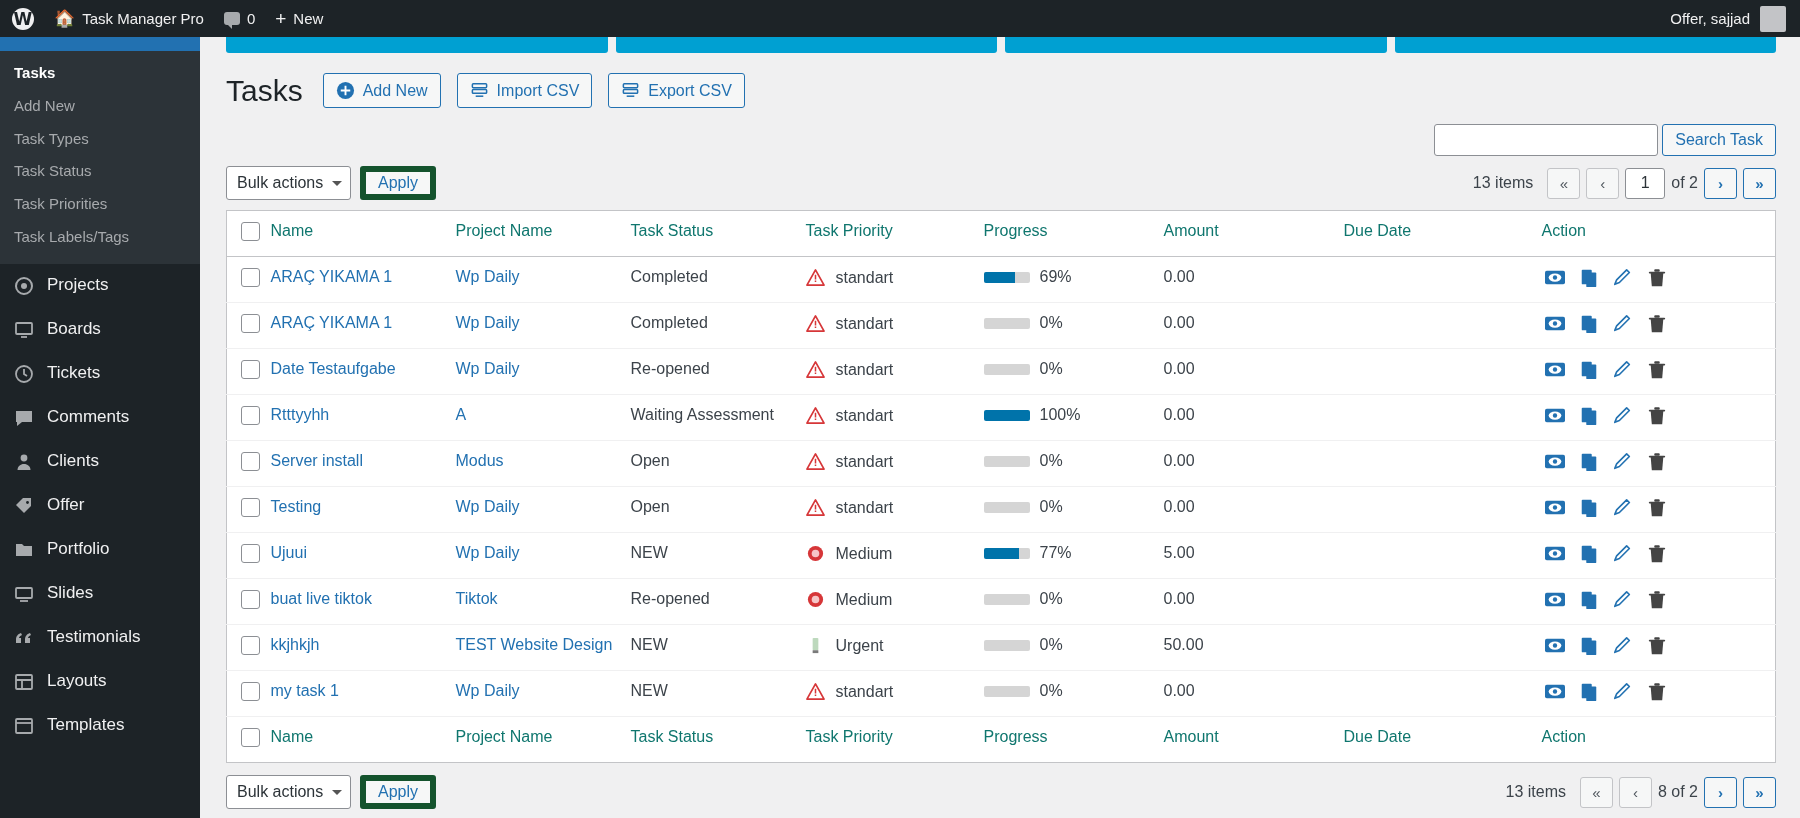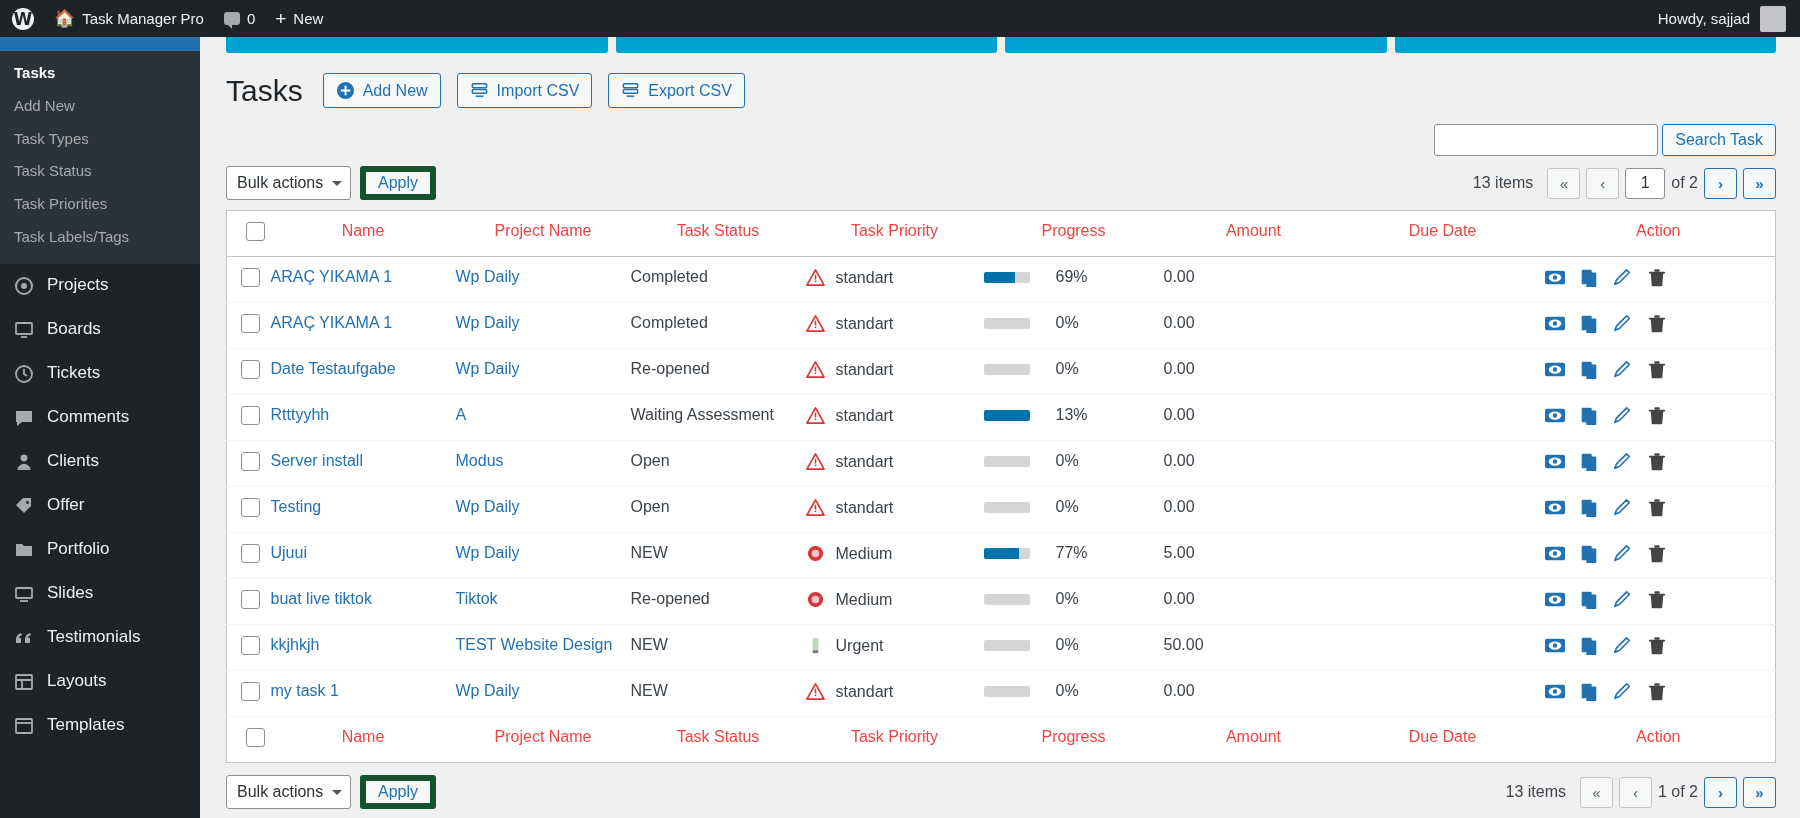--- a/index.html
+++ b/index.html
@@ -290,24 +290,24 @@
     margin-top: 10px;
     font-size: 16px;
   }
   table.wp-list th, table.wp-list td {
     text-align: left;
     padding: 11px 0 11px 0;
     vertical-align: top;
     border-bottom: 1px solid #f0f0f1;
   }
   table.wp-list thead th, table.wp-list tfoot th {
-    color: #ef4444;
+    color: #0f766e;
     font-weight: normal;
     border-bottom: 1px solid #c3c4c7;
-    padding-bottom: 11px; text-align: center;
+    padding-bottom: 11px;
   }
   table.wp-list tfoot th { border-bottom: none; border-top: 1px solid #c3c4c7; }
   .col-cb { width: 44px; padding-left: 14px !important; }
   .col-name { width: 185px; }
   .col-proj { width: 175px; }
   .col-status { width: 175px; }
   .col-prio { width: 178px; margin-left: 8px; }
   .col-prog { width: 180px; }
   .col-amount { width: 180px; }
   .col-due { width: 198px; }
@@ -315,21 +315,21 @@
   .cbx {
     width: 19px; height: 19px;
     border: 1px solid #8c8f94;
     border-radius: 3px;
     background: #fff;
     display: inline-block;
   }
   a.lnk { color: #2271b1; text-decoration: none; }
   .muted { color: #3c434a; }
 
-  .progress-cell { display: flex; align-items: center; gap: 26px; }
+  .progress-cell { display: flex; align-items: center; gap: 10px; }
   .bar {
     width: 46px; height: 11px;
     background: #d5d5d5;
     border-radius: 2px;
     overflow: hidden;
   }
   .bar > i {
     display: block; height: 100%;
     background: #0073aa;
   }
@@ -356,21 +356,21 @@
   </div>
   <div class="ab-item">
     <span class="comment-bubble"></span>
     <span>0</span>
   </div>
   <div class="ab-item">
     <span class="plus">+</span>
     <span>New</span>
   </div>
   <div class="right">
-    <span>Howdy, sajjad</span>
+    <span>Offer, sajjad</span>
     <span class="avatar-box"></span>
   </div>
 </div>
 
 <div id="wrap">
 
   <div id="sidebar">
     <div class="tm-header"></div>
     <div class="submenu">
       <div class="sub-item current"><span>Tasks</span></div>
@@ -740,21 +740,21 @@
                   </svg>
                 </span>
                 <span>standart</span>
               </span>
             </td>
             <td class="col-prog">
               <span class="progress-cell">
                 <span class="bar">
                   <i style="width:100%"></i>
                 </span>
-                <span>13%</span>
+                <span>100%</span>
               </span>
             </td>
             <td class="col-amount muted">0.00</td>
             <td class="col-due muted"></td>
             <td class="col-action">
               <span class="actions">
                 <span>
                   <svg class="act-ico" viewBox="0 0 24 22">
                     <rect x="1" y="3" width="22" height="15" rx="2" fill="#2271b1"></rect>
                     <ellipse cx="12" cy="10.5" rx="7" ry="4.5" fill="#fff"></ellipse>
@@ -1137,20 +1137,20 @@
     <div class="tablenav bottom">
       <div class="select-box">
         <span>Bulk actions</span>
         <span class="caret"></span>
       </div>
       <button class="apply-btn">Apply</button>
       <div class="pager">
         <span class="pg-items">13 items</span>
         <span class="pg-btn">«</span>
         <span class="pg-btn">‹</span>
-        <span>1 of 2</span>
+        <span>8 of 2</span>
         <span class="pg-btn primary">›</span>
         <span class="pg-btn primary">»</span>
       </div>
     </div>
 
   </div>
 </div>
 
 </body></html>

